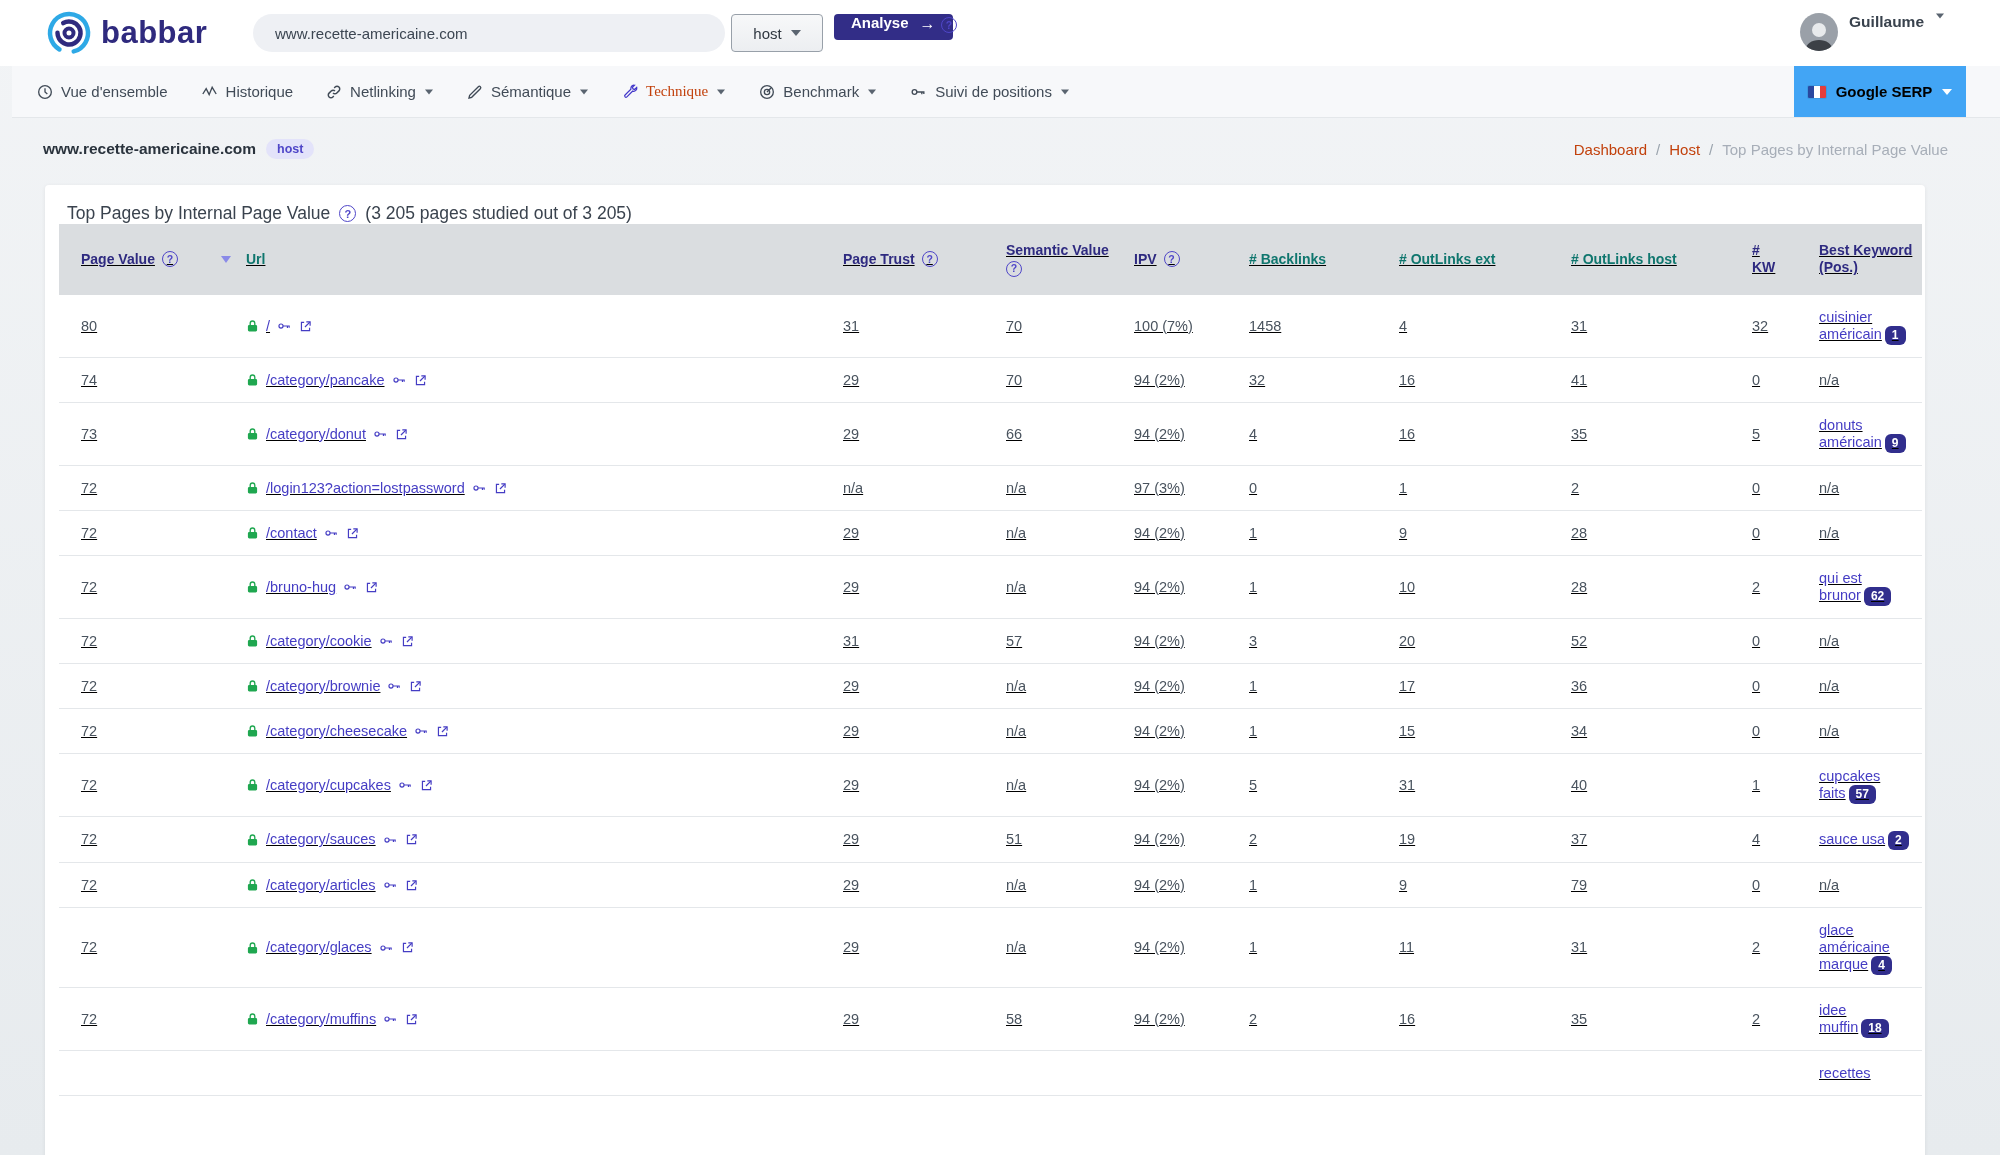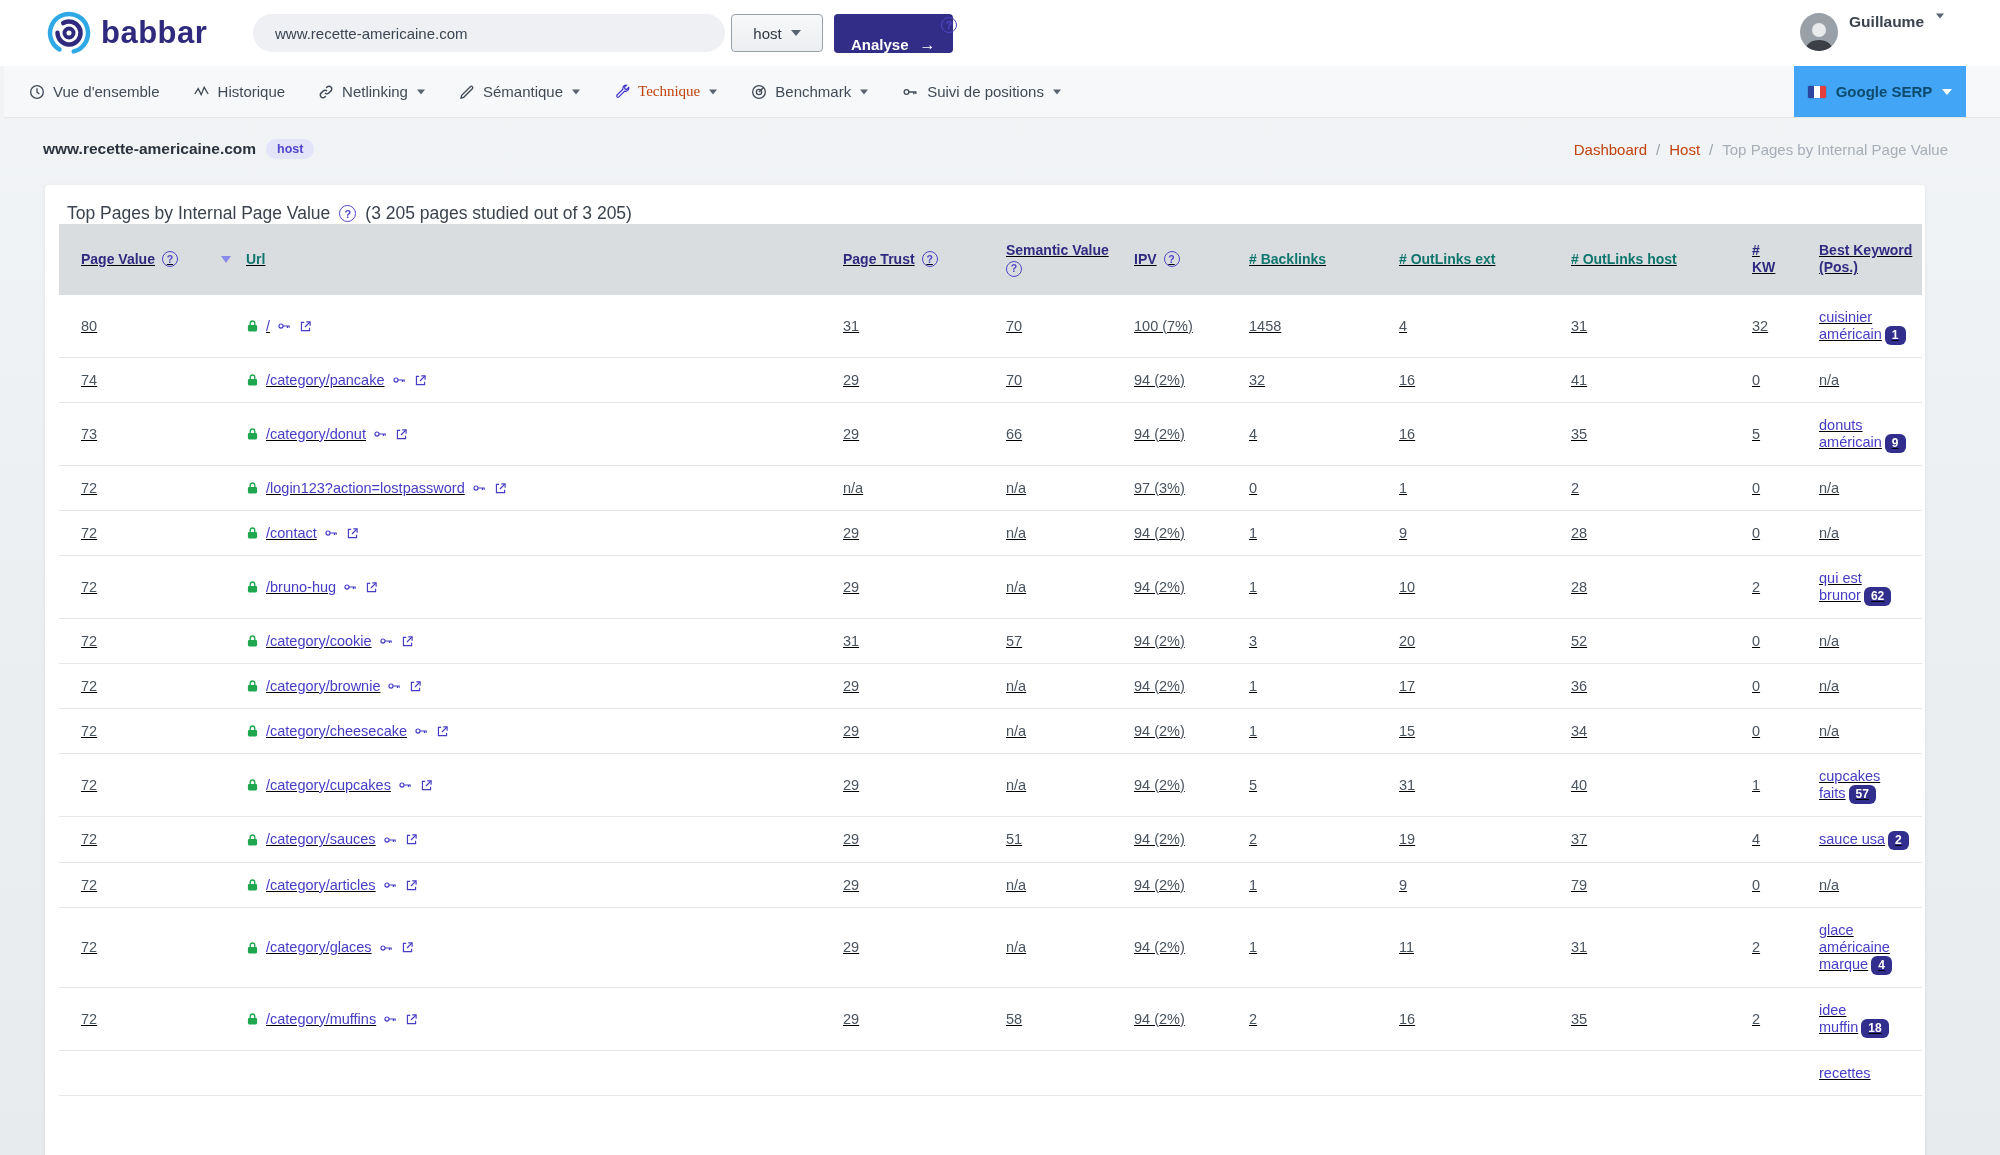--- a/index.html
+++ b/index.html
@@ -6,36 +6,36 @@
   html,body { width:2000px; height:1155px; overflow:hidden; }
   body { font-family:"Liberation Sans", sans-serif; background:linear-gradient(#f2f4f6, #e7ebee); position:relative; }
 
   
   .topbar { position:absolute; top:0; left:0; right:0; height:66px; background:#fff; z-index:5; }
   .logo { position:absolute; left:46px; top:10px; display:flex; align-items:center; gap:9px; }
   .logo-text { font-size:31px; font-weight:bold; color:#2f2a7e; letter-spacing:.5px; }
   .search-pill { position:absolute; left:253px; top:14px; width:472px; height:38px; background:#eef0f4; border-radius:19px; display:flex; align-items:center; padding:0 22px; font-size:15px; color:#3c4652; }
   .scope-select { position:absolute; left:731px; top:14px; width:92px; height:38px; background:linear-gradient(#f7f8f9,#eceef1); border:1px solid #98a0a9; border-radius:4px; display:flex; align-items:center; justify-content:center; gap:9px; font-size:15px; color:#2f3740; cursor:pointer; }
   .caret { width:0; height:0; border-left:5px solid transparent; border-right:5px solid transparent; border-top:6px solid #5a6470; display:inline-block; }
-  .analyse-btn { position:absolute; left:834px; top:14px; height:39px; padding:0 17px; background:#322d87; color:#fff; border:none; border-radius:4px; font-size:15px; font-weight:bold; display:flex; align-items:flex-end; gap:11px; cursor:pointer; font-family:inherit; }
+  .analyse-btn { position:absolute; left:834px; top:14px; height:26px; padding:0 17px; background:#322d87; color:#fff; border:none; border-radius:4px; font-size:15px; font-weight:bold; display:flex; align-items:flex-start; gap:11px; cursor:pointer; font-family:inherit; }
   .analyse-arrow { font-size:16px; font-weight:normal; transform:translateY(1px); }
   .qicon { display:inline-flex; width:16px; height:16px; border:1.5px solid #4f46c8; border-radius:50%; color:#4f46c8; font-size:10.5px; font-weight:bold; align-items:center; justify-content:center; flex:none; }
   .topbar-help { position:absolute; left:941px; top:17px; }
   .user { position:absolute; right:55px; top:13px; display:flex; gap:11px; cursor:pointer; }
   .avatar { width:38px; height:38px; border-radius:50%; background:#9aa0a8; overflow:hidden; display:flex; align-items:flex-end; justify-content:center; }
   .user-name { font-size:15.5px; font-weight:bold; color:#39424d; }
 
   
-  .navbar { position:absolute; top:66px; left:4px; right:0; height:52px; background:#f7f8fa; border-bottom:1px solid #e4e7ea; display:flex; align-items:center; padding-left:25px; gap:33px; z-index:4; }
+  .navbar { position:absolute; top:66px; left:12px; right:0; height:52px; background:#f7f8fa; border-bottom:1px solid #e4e7ea; display:flex; align-items:center; padding-left:25px; gap:33px; z-index:4; }
   .nav-item { display:flex; align-items:center; gap:8px; font-size:15px; color:#414b57; cursor:pointer; }
   .nav-item svg { stroke:#414b57; }
   .nav-item.active { color:#c2410c;font-family:Liberation Serif, serif; }
   .nav-item.active svg { stroke:#4338ca; }
   .nav-item .caret { border-top-color:#5a6470; transform:scale(.8); }
-  .serp-btn { position:absolute; right:34px; top:0; width:172px; height:51px; background:#42a5f5; border:none; color:#0c4a6e; font-size:15px; font-weight:bold; display:flex; align-items:center; justify-content:center; gap:10px; cursor:pointer; font-family:inherit; }
+  .serp-btn { position:absolute; right:34px; top:0; width:172px; height:51px; background:#42a5f5; border:none; color:#000000; font-size:15px; font-weight:bold; display:flex; align-items:center; justify-content:center; gap:10px; cursor:pointer; font-family:inherit; }
   .serp-btn .caret { border-top-color:#fff; }
   .flag { width:18px; height:12px; border-radius:1px; background:linear-gradient(90deg, #29479f 0 33%, #fff 33% 66%, #e43d3d 66% 100%); box-shadow:0 0 0 1px rgba(0,0,0,.08); }
 
   
   .domain-row { position:absolute; top:139px; left:43px; right:52px; display:flex; justify-content:space-between; align-items:center; }
   .domain-left { display:flex; align-items:center; gap:10px; }
   .domain-name { font-size:15.5px; font-weight:bold; color:#2a333d; }
   .host-pill { background:#e3e3fa; color:#4f46c8; font-size:12.5px; font-weight:bold; border-radius:10px; padding:3px 11px; }
   .breadcrumb { font-size:15px; color:#9aa3ad; display:flex; gap:9px; }
   .breadcrumb .crumb { color:#c2410c; cursor:pointer; }

